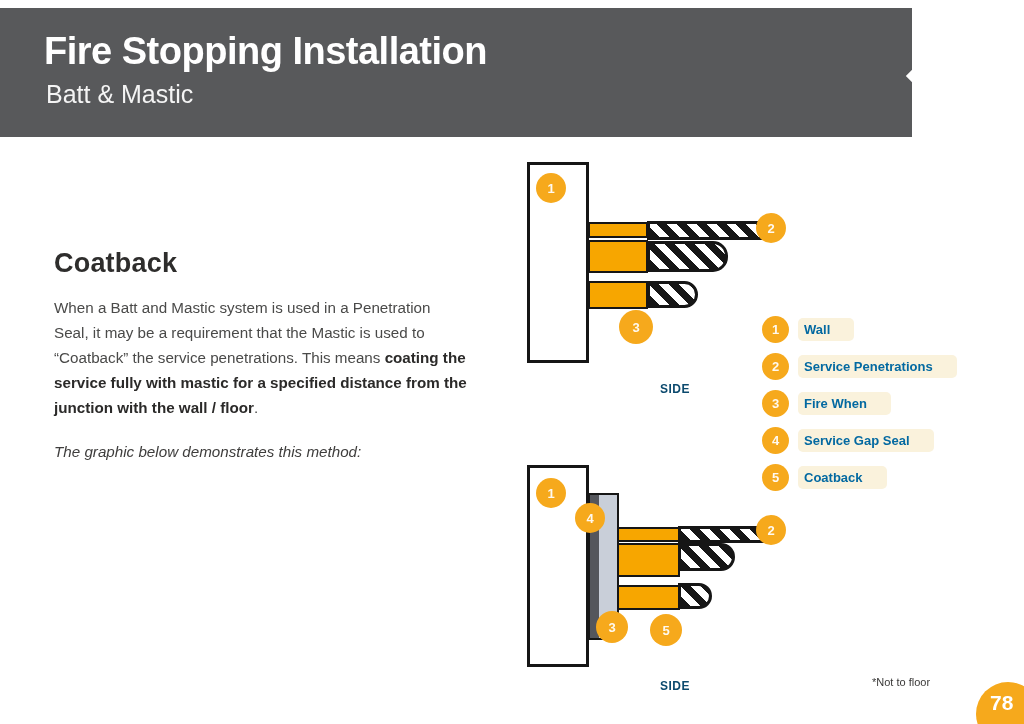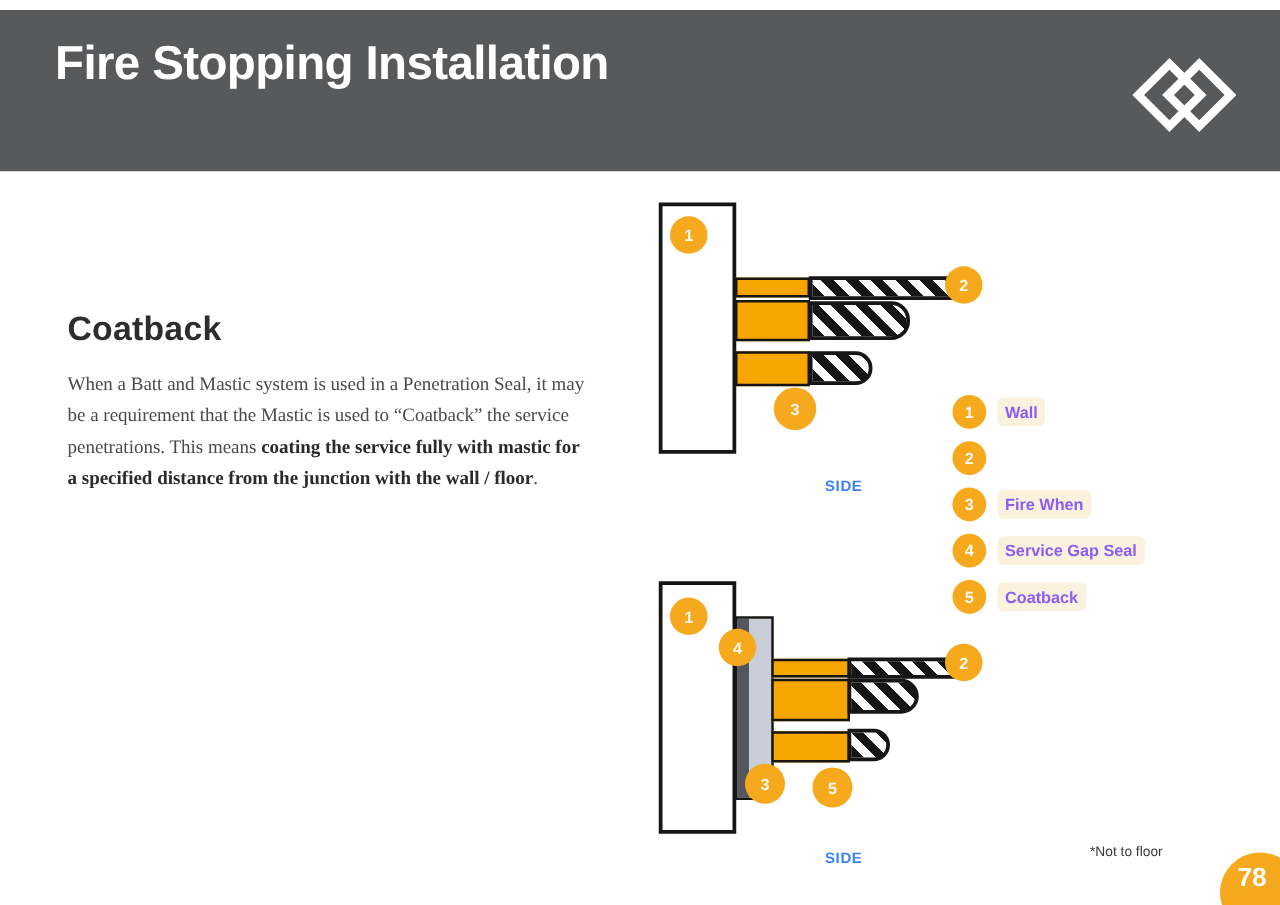--- a/index.html
+++ b/index.html
@@ -13,71 +13,73 @@
     --text-dark:#2E2D2C;
     --text-body:#4A4A49;
   }
   *{margin:0;padding:0;box-sizing:border-box;}
   html,body{background:#e8e8e8;}
   .page{
     position:relative;width:1024px;height:724px;background:#ffffff;
     overflow:hidden;font-family:"Liberation Sans",sans-serif;margin:0 auto;
   }
   
-  .header{position:absolute;left:0;top:8px;width:1024px;height:129px;background:var(--header-bg);}
+  .header{position:absolute;left:0;top:8px;width:912px;height:129px;background:var(--header-bg);}
   .header .title{position:absolute;left:44px;top:22px;color:#fff;font-size:38px;font-weight:700;letter-spacing:-0.5px;}
   .header .subtitle{position:absolute;left:46px;top:72px;color:#f4f4f4;font-size:25px;font-weight:400;}
   .logo{position:absolute;left:905px;top:34px;width:84px;height:68px;}
   
   .heading{position:absolute;left:54px;top:248px;font-size:27px;font-weight:700;color:var(--text-dark);letter-spacing:0.2px;}
-  .para{position:absolute;left:54px;top:295px;width:414px;font-size:15.2px;line-height:25px;color:var(--text-body);font-family:Liberation Serif, serif;}
+  .para{position:absolute;left:54px;top:295px;width:414px;font-size:15.2px;line-height:25px;color:var(--text-body);}
   .para .bold{font-weight:700;color:#2B2A29;}
   .note{position:absolute;left:54px;top:443px;font-size:15.2px;font-style:italic;color:#3E3D3C;}
   
   .wall{position:absolute;background:#fff;border:3px solid var(--ink);}
   .batt{position:absolute;background:var(--orange);border:2.5px solid var(--ink);}
   .pipe{position:absolute;border:3px solid var(--ink);
         background:repeating-linear-gradient(45deg,var(--ink) 0 7px,#ffffff 7px 14px);}
   .panel{position:absolute;border:2px solid var(--ink);
          background:linear-gradient(to right,var(--panel-dark) 0 9px,var(--panel-light) 9px);}
   .badge{position:absolute;border-radius:50%;background:var(--badge-orange);
          color:rgba(255,255,255,0.93);display:flex;align-items:center;justify-content:center;
          font-size:13px;font-weight:700;z-index:5;}
   .side-label{position:absolute;width:70px;text-align:center;font-size:12px;font-weight:700;
-              letter-spacing:0.5px;color:#3b82f6;}
+              letter-spacing:0.5px;color:#0c4a6e;}
   
   .legend-row{position:absolute;left:762px;height:27px;display:flex;align-items:center;gap:9px;}
   .legend-dot{width:27px;height:27px;border-radius:50%;background:var(--badge-orange);
               color:rgba(255,255,255,0.93);display:flex;align-items:center;justify-content:center;
               font-size:13px;font-weight:700;flex:0 0 auto;}
-  .legend-label{background:var(--legend-hl);color:#8b5cf6;font-size:13px;font-weight:700;
-                padding:4px 6px 4px 6px;border-radius:5px;white-space:nowrap;}
+  .legend-label{background:var(--legend-hl);color:#0369a1;font-size:13px;font-weight:700;
+                padding:4px 24px 4px 6px;border-radius:5px;white-space:nowrap;}
   
   .scale-note{position:absolute;left:872px;top:676px;font-size:11px;color:#3A3938;}
   .page-circle{position:absolute;left:976px;top:682px;width:64px;height:64px;border-radius:50%;
                background:var(--badge-orange);}
   .page-circle span{position:absolute;left:14px;top:9px;color:#fff;font-size:21px;font-weight:700;}
 </style>
 </head>
 <body>
 
 <div class="page">
 
   <div class="header">
     <div class="title">Fire Stopping Installation</div>
+    <div class="subtitle">Batt &amp; Mastic</div>
     <svg class="logo" viewBox="0 0 88 66" xmlns="http://www.w3.org/2000/svg">
       <g fill="none" stroke="#ffffff" stroke-width="7">
         <rect x="-18.5" y="-18.5" width="37" height="37" transform="translate(32 33) rotate(45)"></rect>
         <rect x="-18.5" y="-18.5" width="37" height="37" transform="translate(57 33) rotate(45)"></rect>
       </g>
     </svg>
   </div>
 
   <div class="heading">Coatback</div>
   <p class="para"><span>When a Batt and Mastic system is used in a Penetration Seal, it may be a requirement that the Mastic is used to “Coatback” the service penetrations. This means </span><span class="bold">coating the service fully with mastic for a specified distance from the junction with the wall / floor</span><span>.</span></p>
+  <div class="note">The graphic below demonstrates this method:</div>
 
   <div>
     <div class="wall" style="left:527px;top:162px;width:62px;height:201px;"></div>
     <div class="badge" style="left:536px;top:173px;width:30px;height:30px;">1</div>
 
     <div class="batt" style="left:588px;top:222px;width:60px;height:16px;"></div>
     <div class="batt" style="left:588px;top:240px;width:60px;height:33px;"></div>
     <div class="batt" style="left:588px;top:281px;width:60px;height:28px;"></div>
 
     <div class="pipe" style="left:647px;top:221px;width:130px;height:19px;border-radius:0 10px 10px 0;"></div>
@@ -90,20 +92,21 @@
     <div class="side-label" style="left:640px;top:382px;">SIDE</div>
   </div>
 
   <div>
     <div class="legend-row" style="top:316px;">
       <span class="legend-dot">1</span>
       <span class="legend-label">Wall</span>
     </div>
     <div class="legend-row" style="top:353px;">
       <span class="legend-dot">2</span>
+      <span class="legend-label">Service Penetrations</span>
     </div>
     <div class="legend-row" style="top:390px;">
       <span class="legend-dot">3</span>
       <span class="legend-label">Fire When</span>
     </div>
     <div class="legend-row" style="top:427px;">
       <span class="legend-dot">4</span>
       <span class="legend-label">Service Gap Seal</span>
     </div>
     <div class="legend-row" style="top:464px;">

